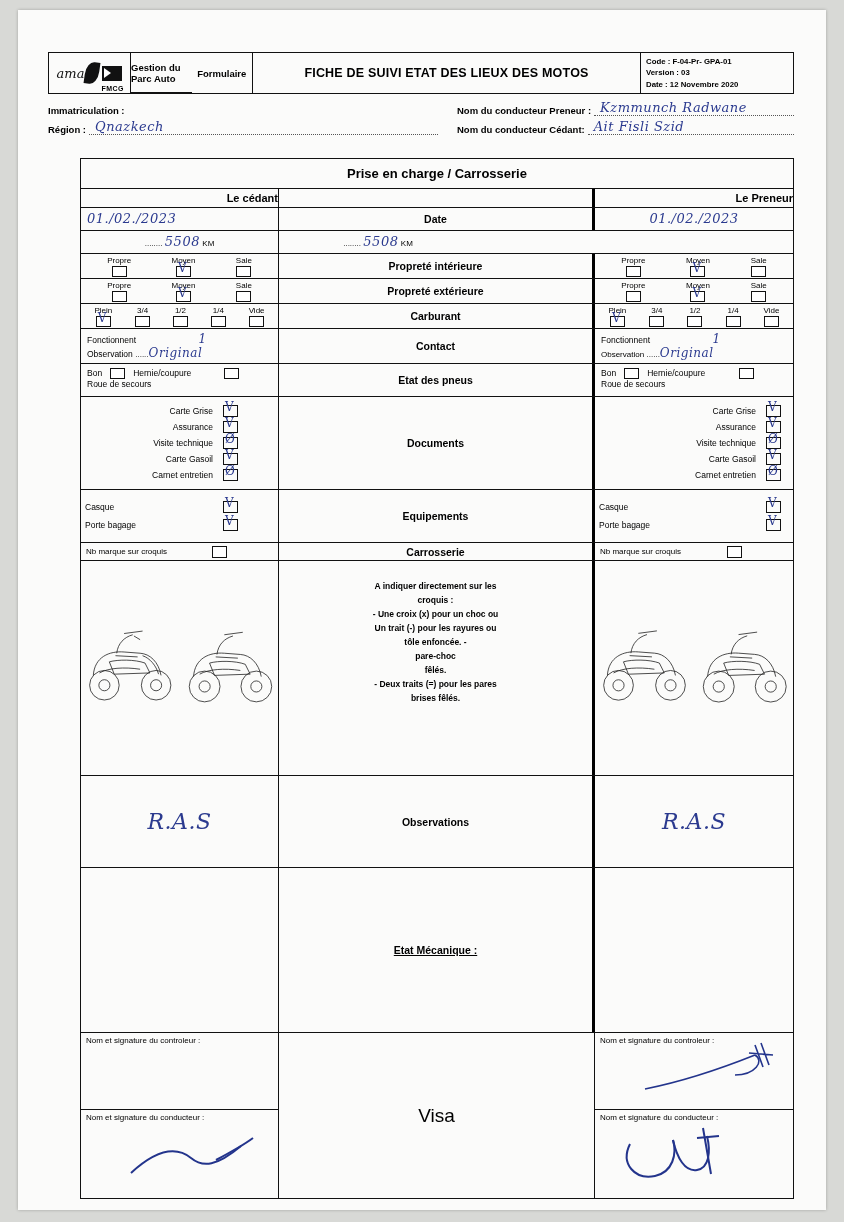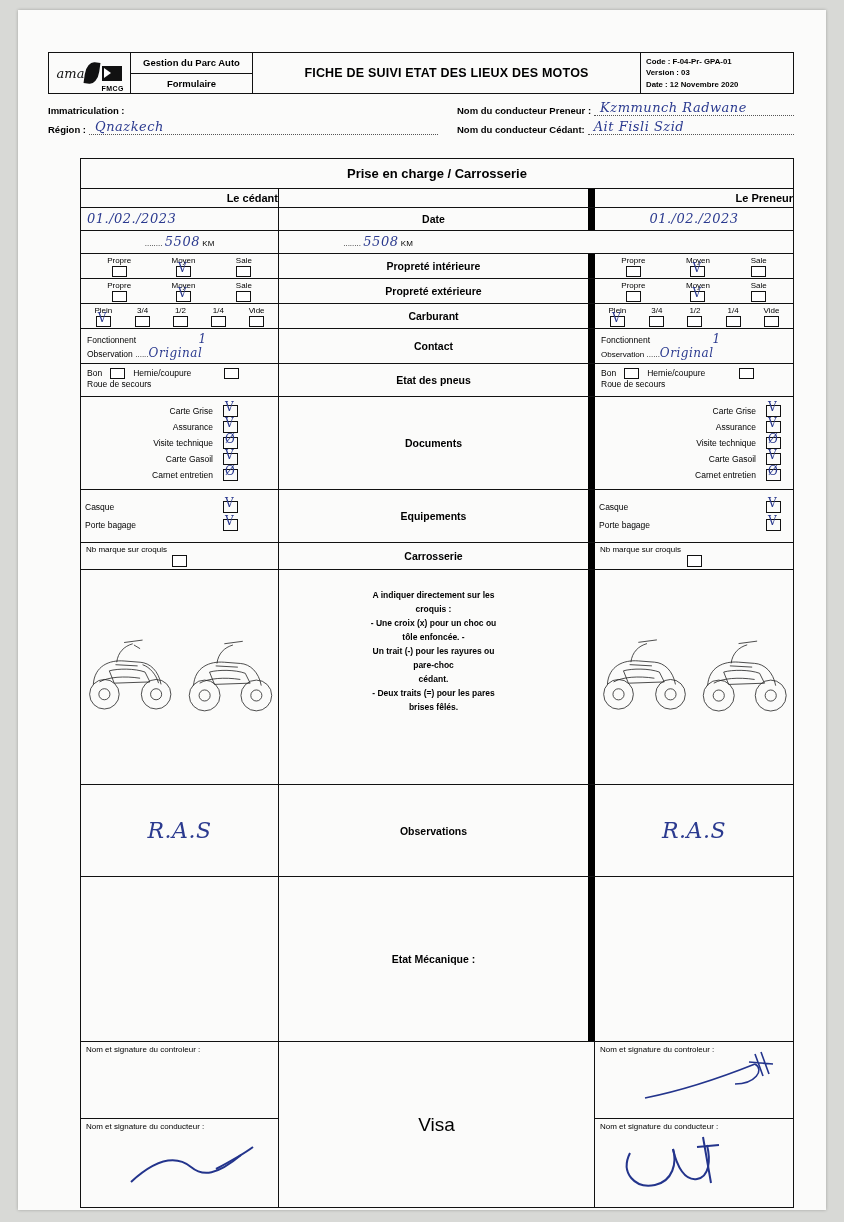--- a/index.html
+++ b/index.html
@@ -33,67 +33,67 @@
   #hdr .cell:last-child{border-right:none;}
   .logo-cell{width:82px;display:flex;align-items:center;justify-content:center;position:relative;}
   .logo-ama{font-family:"DejaVu Serif",serif;font-size:13px;font-style:italic;color:#111;}
   .logo-swoosh{
     width:14px;height:22px;background:#111;margin-left:1px;
     border-radius:60% 0 60% 0;transform:rotate(8deg);
   }
   .logo-box{width:20px;height:15px;background:#111;margin-left:3px;position:relative;}
   .logo-box:after{content:"";position:absolute;left:2px;top:2px;border-left:7px solid #fff;border-top:5px solid transparent;border-bottom:5px solid transparent;}
   .logo-fmcg{position:absolute;bottom:1px;right:6px;font-size:7px;font-weight:bold;letter-spacing:.5px;}
-  .mid-cell{width:122px;display:flex;flex-direction:column;}
+  .mid-cell{width:122px;display:flex;flex-direction:row;}
   .mid-cell .r{flex:1;display:flex;align-items:center;justify-content:center;font-size:9.5px;font-weight:bold;}
   .mid-cell .r:first-child{border-bottom:1px solid #111;}
   .title-cell{flex:1;display:flex;align-items:center;justify-content:center;text-align:center;font-size:12.5px;font-weight:bold;letter-spacing:.2px;}
   .code-cell{width:152px;display:flex;flex-direction:column;padding-left:5px;justify-content:center;}
   .code-cell div{font-size:7.8px;font-weight:bold;line-height:1.42;}
   
   #ident{position:absolute;left:30px;top:92px;width:746px;font-size:9.5px;}
   .idrow{display:flex;margin-bottom:5px;gap:19px;}
   .idleft{width:390px;display:flex;align-items:flex-end;}
   .idright{flex:1;display:flex;align-items:flex-end;}
   .lbl{font-weight:bold;white-space:nowrap;}
   .dots{flex:1;border-bottom:1px dotted #555;margin-left:3px;position:relative;height:13px;}
   .dots .hw{position:absolute;left:6px;bottom:0px;font-size:13px;white-space:nowrap;}
   
   #tbl{position:absolute;left:62px;top:148px;width:714px;border:1px solid #111;box-sizing:border-box;}
   .row{display:flex;border-bottom:1px solid #111;box-sizing:border-box;}
   .row:last-child{border-bottom:none;}
   .colL{width:198px;border-right:1px solid #111;box-sizing:border-box;position:relative;}
-  .colC{flex:1;border-right:7px solid #000000;box-sizing:border-box;display:flex;align-items:center;justify-content:center;text-align:center;font-weight:bold;font-size:10.5px;}
+  .colC{flex:1;border-right:3px solid #000000;box-sizing:border-box;display:flex;align-items:center;justify-content:center;text-align:center;font-weight:bold;font-size:10.5px;}
   .colR{width:198px;box-sizing:border-box;position:relative;}
   .banner{padding:7px 0;text-align:center;font-weight:bold;font-size:13px;}
   .subhead{text-align:right;font-size:11px;font-weight:bold;padding:3px 0;}
   .side-pad{padding:3px 6px;font-size:8.5px;position:relative;min-height:22px;box-sizing:border-box;}
   .hw-line{font-size:13px;}
   .opts{display:flex;font-size:8px;justify-content:space-around;padding:2px 6px 1px;}
   .opt{text-align:center;}
   .box{width:13px;height:9px;border:1px solid #111;margin:1px auto 0;background:#fff;position:relative;}
   .tick{position:absolute;left:1px;top:-5px;font-family:"DejaVu Serif",serif;color:#2b3a8f;font-size:12px;line-height:1;}
   .docs-list{font-size:8.5px;line-height:16px;padding:6px 4px;}
   .docs-list .d{display:flex;align-items:center;}
   .docs-list .nm{flex:1;text-align:right;padding-right:10px;}
   .docs-list .bx{width:13px;height:10px;border:1px solid #111;position:relative;}
   .docs-list.right .nm{text-align:right;}
   .eq-list{font-size:8.5px;line-height:18px;padding:8px 4px;}
   .eq-list .d{display:flex;align-items:center;}
   .eq-list .nm{flex:1;text-align:left;padding-right:10px;}
   .eq-list .bx{width:13px;height:10px;border:1px solid #111;position:relative;}
-  .nbrow{display:flex;align-items:flex-start;font-size:8px;padding:2px 5px;justify-content:space-between;flex-direction:column;}
+  .nbrow{display:flex;align-items:center;font-size:8px;padding:2px 5px;justify-content:space-between;}
   .nbrow .bx{width:13px;height:10px;border:1px solid #111;}
   .sketch{height:215px;}
   .sketch .colL,.sketch .colR{display:flex;align-items:center;justify-content:space-around;}
   .notecell{font-size:8.5px;text-align:center;line-height:14px;padding:18px 10px;display:block !important;}
   .obs{height:92px;}
   .obs .colL,.obs .colR{display:flex;align-items:center;justify-content:center;}
   .obs .hw{font-size:22px;}
-  .mech{height:165px;}
+  .mech{height:165px;text-decoration:underline;}
   .visa{flex:1;border-right:1px solid #111;display:flex;align-items:center;justify-content:center;font-size:19px;font-weight:normal;}
   svg{display:block;}
   .scoot{width:150px;height:150px;}
 </style>
 </head>
 <body>
 
 <div id="sheet">
 
   <div id="hdr">
@@ -448,24 +448,24 @@
             <path d="M48 72 C62 68 90 68 106 74 L114 90 L56 92 Z"></path>
             <path d="M58 62 L94 64"></path>
             <path d="M32 90 C46 82 72 80 98 84"></path>
           </g>
         </svg>
       </div>
       <div class="colC notecell">
         <div>A indiquer directement sur les</div>
         <div>croquis :</div>
         <div>- Une croix (x) pour un choc ou</div>
+        <div>Un trait (-) pour les rayures ou</div>
         <div>tôle enfoncée.                     -</div>
-        <div>Un trait (-) pour les rayures ou</div>
         <div>pare-choc</div>
-        <div>cédant.</div>
+        <div>fêlés.</div>
         <div>- Deux traits (=) pour les pares</div>
         <div>brises fêlés.</div>
       </div>
       <div class="colR">
         <svg class="scoot" viewBox="0 0 160 160">
           <g fill="none" stroke="#222" stroke-width="1.3">
             <circle cx="38" cy="108" r="24"></circle>
               <circle cx="38" cy="108" r="9"></circle>
             <circle cx="122" cy="108" r="24"></circle>
               <circle cx="122" cy="108" r="9"></circle>

